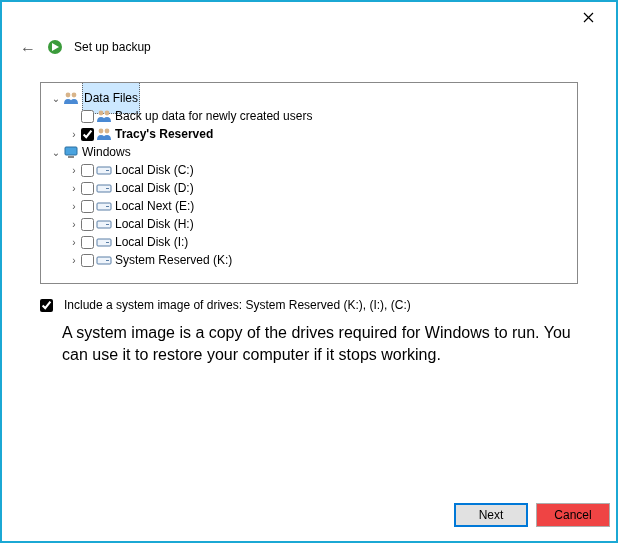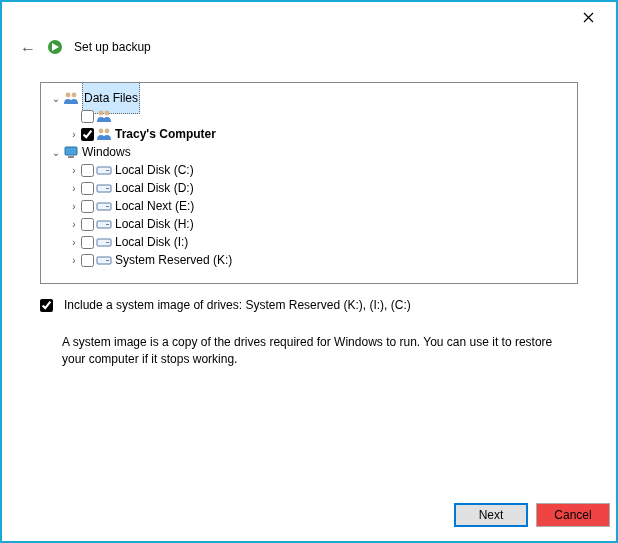--- a/index.html
+++ b/index.html
@@ -105,23 +105,23 @@
     border: 1px dotted #666;
     padding: 8px 1px;
   }
   .sys-image-row {
     display: flex;
     align-items: flex-start;
     margin-top: 14px;
     gap: 9px;
   }
   .sys-image-desc {
-    font-size: 12px;
+    font-size: 16px;
     color: #000;
-    margin-top: 22px;
+    margin-top: 10px;
     margin-left: 22px;
     line-height: 1.4;
     max-width: 520px;
   }
   .button-row {
     position: absolute;
     bottom: 14px;
     right: 6px;
     display: flex;
     gap: 8px;
@@ -188,34 +188,35 @@
       <span class="expander empty">›</span>
       <input type="checkbox" class="chk" style="">
       <span class="row-icon">
         <svg class="users-svg" width="16" height="14" viewBox="0 0 16 14">
             <circle cx="5" cy="4" r="2.4"></circle>
             <circle cx="11" cy="4" r="2.4"></circle>
             <path d="M1 13 Q1 8 5 8 Q9 8 9 13 Z"></path>
             <path d="M7 13 Q7 8 11 8 Q15 8 15 13 Z"></path>
           </svg>
       </span>
+      <span class="label">Back up data for newly created users</span>
     </div>
 
     <div class="tree-row indent-1">
       <span class="expander">›</span>
       <input type="checkbox" class="chk" checked="" style="">
       <span class="row-icon">
         <svg class="users-svg" width="16" height="14" viewBox="0 0 16 14">
             <circle cx="5" cy="4" r="2.4"></circle>
             <circle cx="11" cy="4" r="2.4"></circle>
             <path d="M1 13 Q1 8 5 8 Q9 8 9 13 Z"></path>
             <path d="M7 13 Q7 8 11 8 Q15 8 15 13 Z"></path>
           </svg>
       </span>
-      <span class="label bold">Tracy's Computer</span>
+      <span class="label bold">Tracy's Reserved</span>
     </div>
 
     <div class="tree-row indent-0">
       <span class="expander">⌄</span>
       <span class="row-icon">
         <svg width="16" height="14" viewBox="0 0 16 14">
             <rect x="2" y="2" width="12" height="8" rx="1" fill="#4aa3df" stroke="#2a6fa0"></rect>
             <rect x="5" y="11" width="6" height="2" fill="#888"></rect>
           </svg>
       </span>

